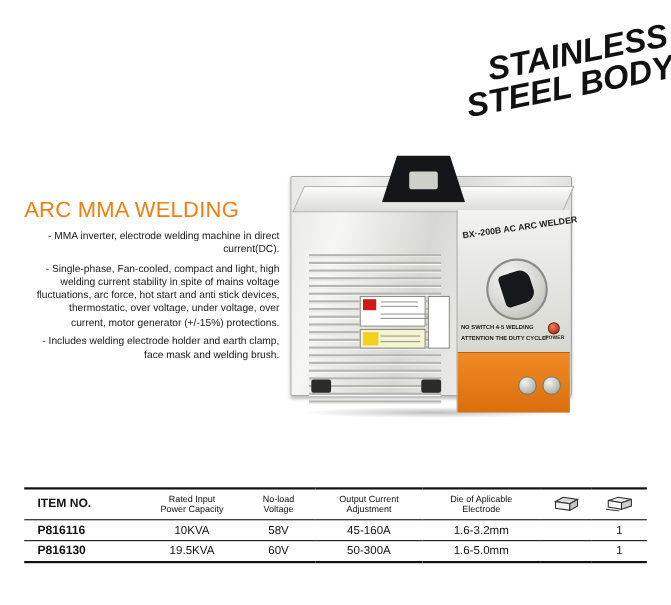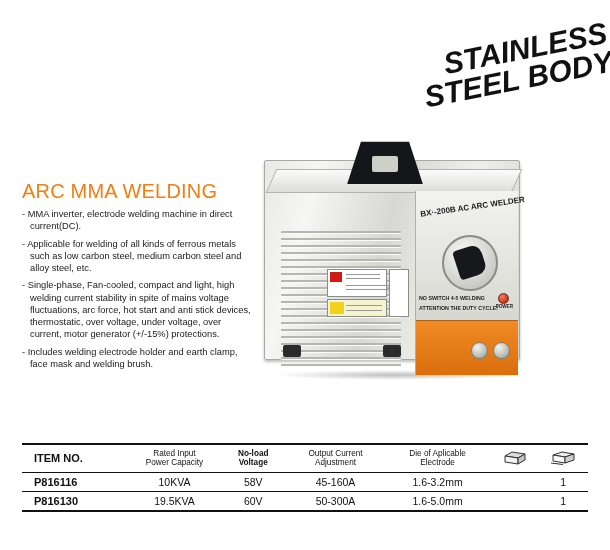--- a/index.html
+++ b/index.html
@@ -53,20 +53,21 @@
     top: 208px;
     width: 232px;
     font-size: 9.3px;
     line-height: 1.32;
     color: #1a1a1a;
   }
   .bullets p {
     margin: 0 0 5px 0;
     padding-left: 8px;
     text-indent: -8px;
+    text-align: right;
   }
 
   
   .photo {
     position: absolute;
     left: 248px;
     top: 118px;
     width: 296px;
     height: 290px;
   }
@@ -291,39 +292,38 @@
   tbody td.item {
     text-align: left;
     padding-left: 12px;
     font-weight: bold;
     font-size: 11px;
   }
   tbody tr:last-child td { border-bottom: 2px solid #111; }
   .icon-cell svg { display: block; margin: 0 auto; }
   .col-item { width: 100px; }
   .col-rated { width: 92px; }
-  .col-noload { width: 68px; font-weight: bold; }
+  .col-noload { width: 68px; }
   .col-out { width: 100px; }
   .col-die { width: 112px; }
   .col-ic1 { width: 46px; }
   .col-ic2 { width: 48px; }
 </style>
 </head>
 <body>
 
 <div class="banner">
   <div class="line line1">STAINLESS</div>
   <div class="line line2">STEEL BODY</div>
 </div>
 
 <div class="title">ARC MMA WELDING</div>
 
 <div class="bullets">
   <p>- MMA inverter, electrode welding machine in direct current(DC).</p>
-  <p>- Applicable for welding of all kinds of ferrous metals such as low carbon steel, medium carbon steel and alloy steel, etc.</p>
   <p>- Single-phase, Fan-cooled, compact and light, high welding current stability in spite of mains voltage fluctuations, arc force, hot start and anti stick devices, thermostatic, over voltage, under voltage, over current, motor generator (+/-15%) protections.</p>
   <p>- Includes welding electrode holder and earth clamp, face mask and welding brush.</p>
 </div>
 
 <div class="photo">
   <div class="machine">
     <div class="shadow"></div>
 
     <div class="body-main">
       <div class="body-top"></div>

